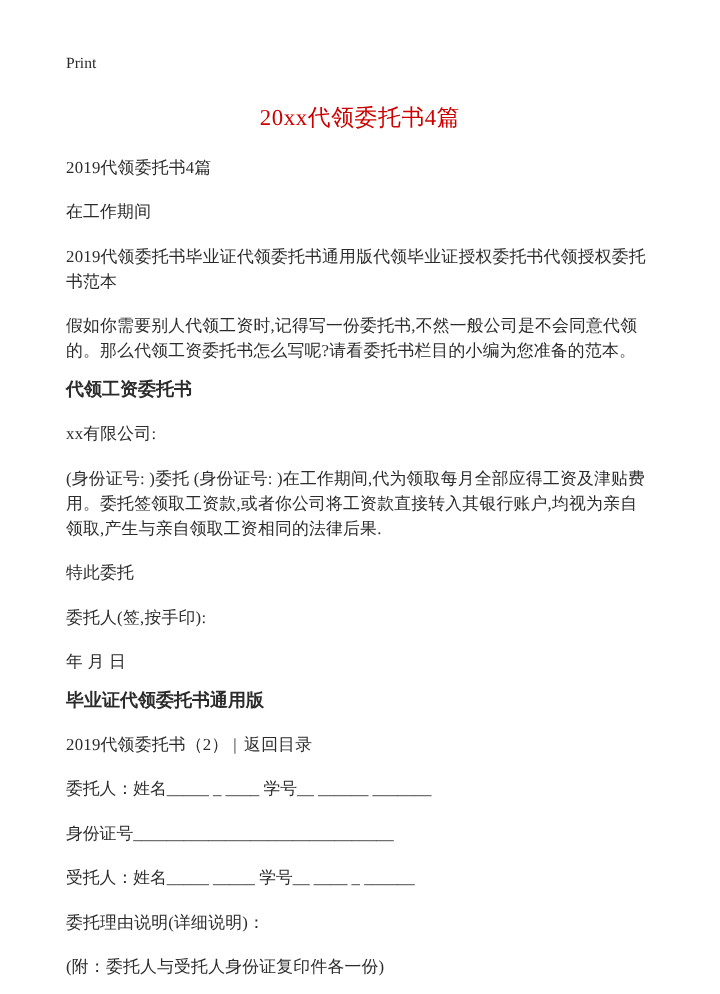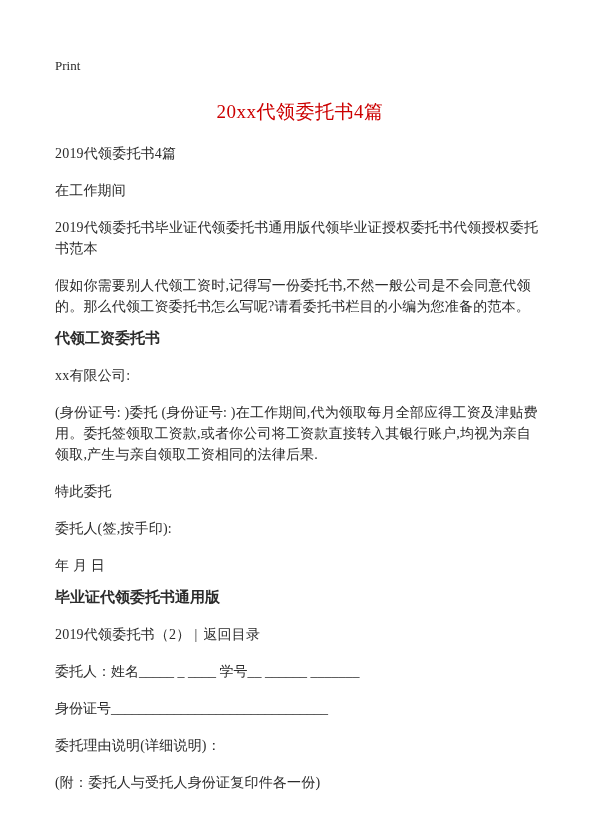--- a/index.html
+++ b/index.html
@@ -8,21 +8,21 @@
     width: 600px;
     height: 828px;
     overflow: hidden;
     font-family: "Liberation Serif", "DejaVu Serif", serif;
     color: #2b2b2b;
   }
   .page {
     width: 600px;
     height: 620px;
     background: #ffffff;
-    padding: 56px 55px 0 55px;
+    padding: 44px 55px 0 55px;
   }
   .print-link {
     display: inline-block;
     font-size: 13px;
     color: #2b2b2b;
     text-decoration: none;
     cursor: pointer;
     margin-bottom: 6px;
   }
   .doc-title {
@@ -82,19 +82,20 @@
   <h2 class="heading">毕业证代领委托书通用版</h2>
 
   <p class="para">
     <span>2019代领委托书（2）</span><span class="sep">|</span><span class="toc-link">返回目录</span>
   </p>
 
   <p class="para blank-line">委托人：姓名_____ _ ____ 学号__ ______ _______</p>
 
   <p class="para blank-line">身份证号_______________________________</p>
 
+  <p class="para blank-line">受托人：姓名_____ _____ 学号__ ____ _ ______</p>
 
 
   <p class="para">委托理由说明(详细说明)：</p>
 
   <p class="para">(附：委托人与受托人身份证复印件各一份)</p>
 
 </div>
 
 </body></html>

